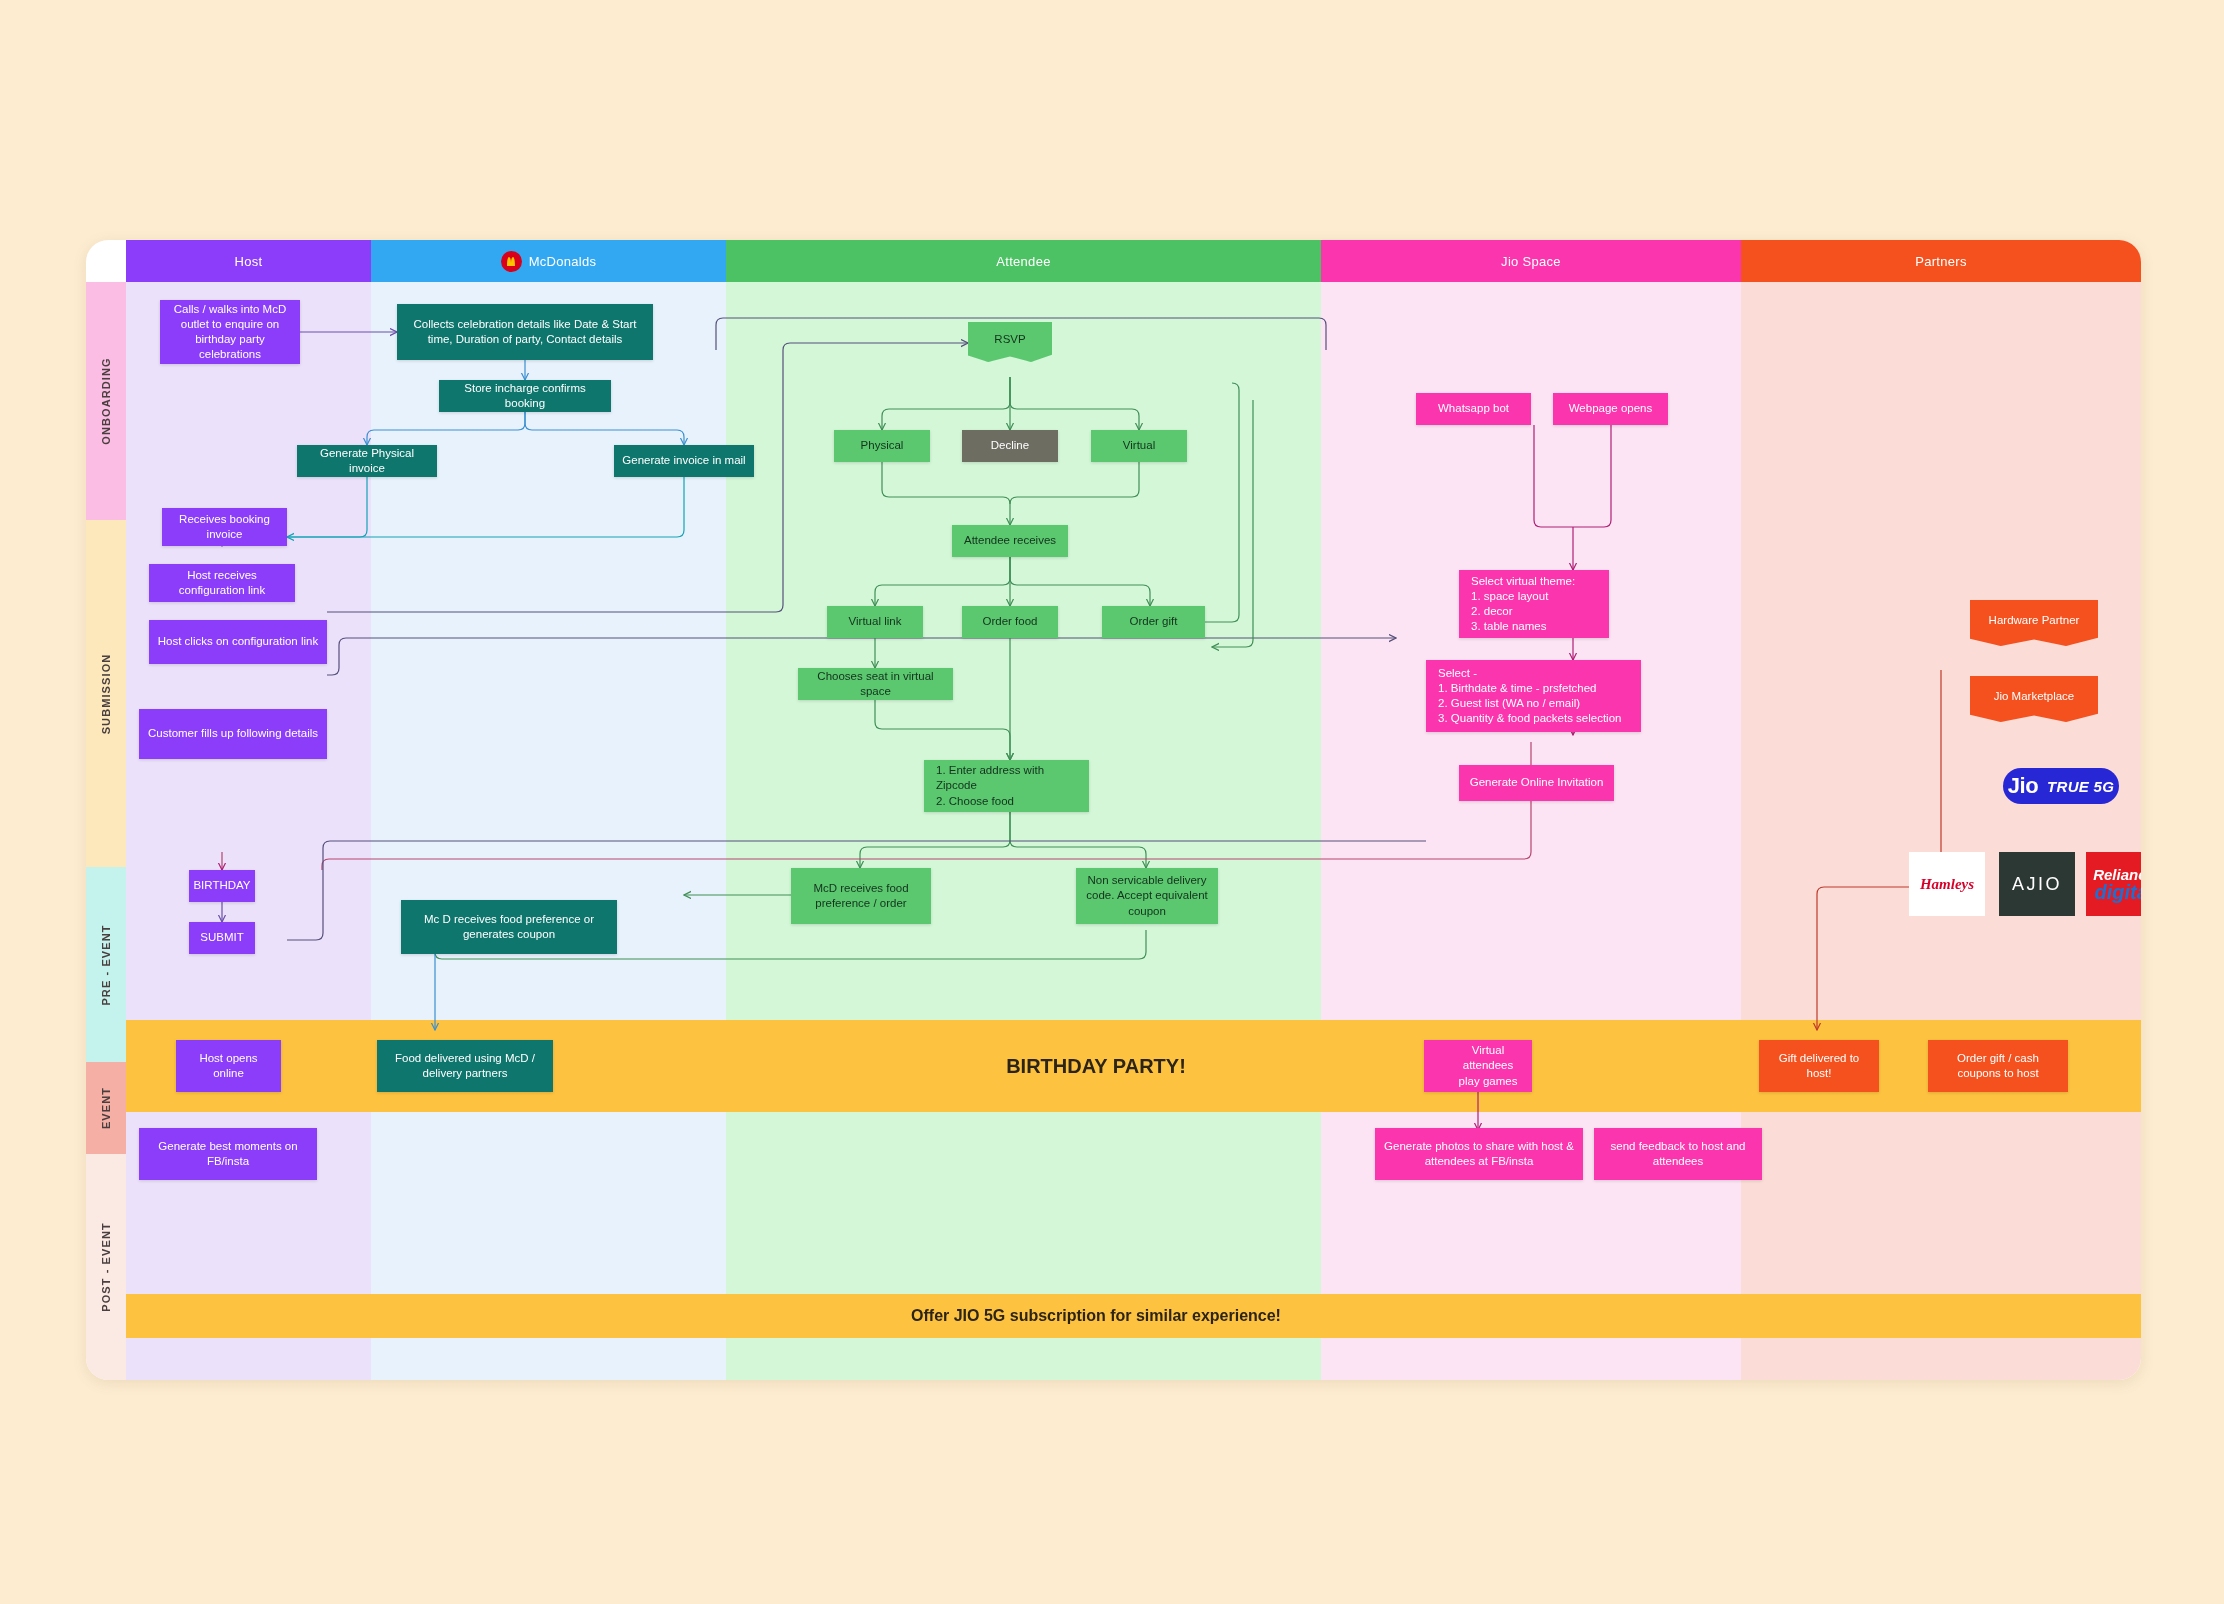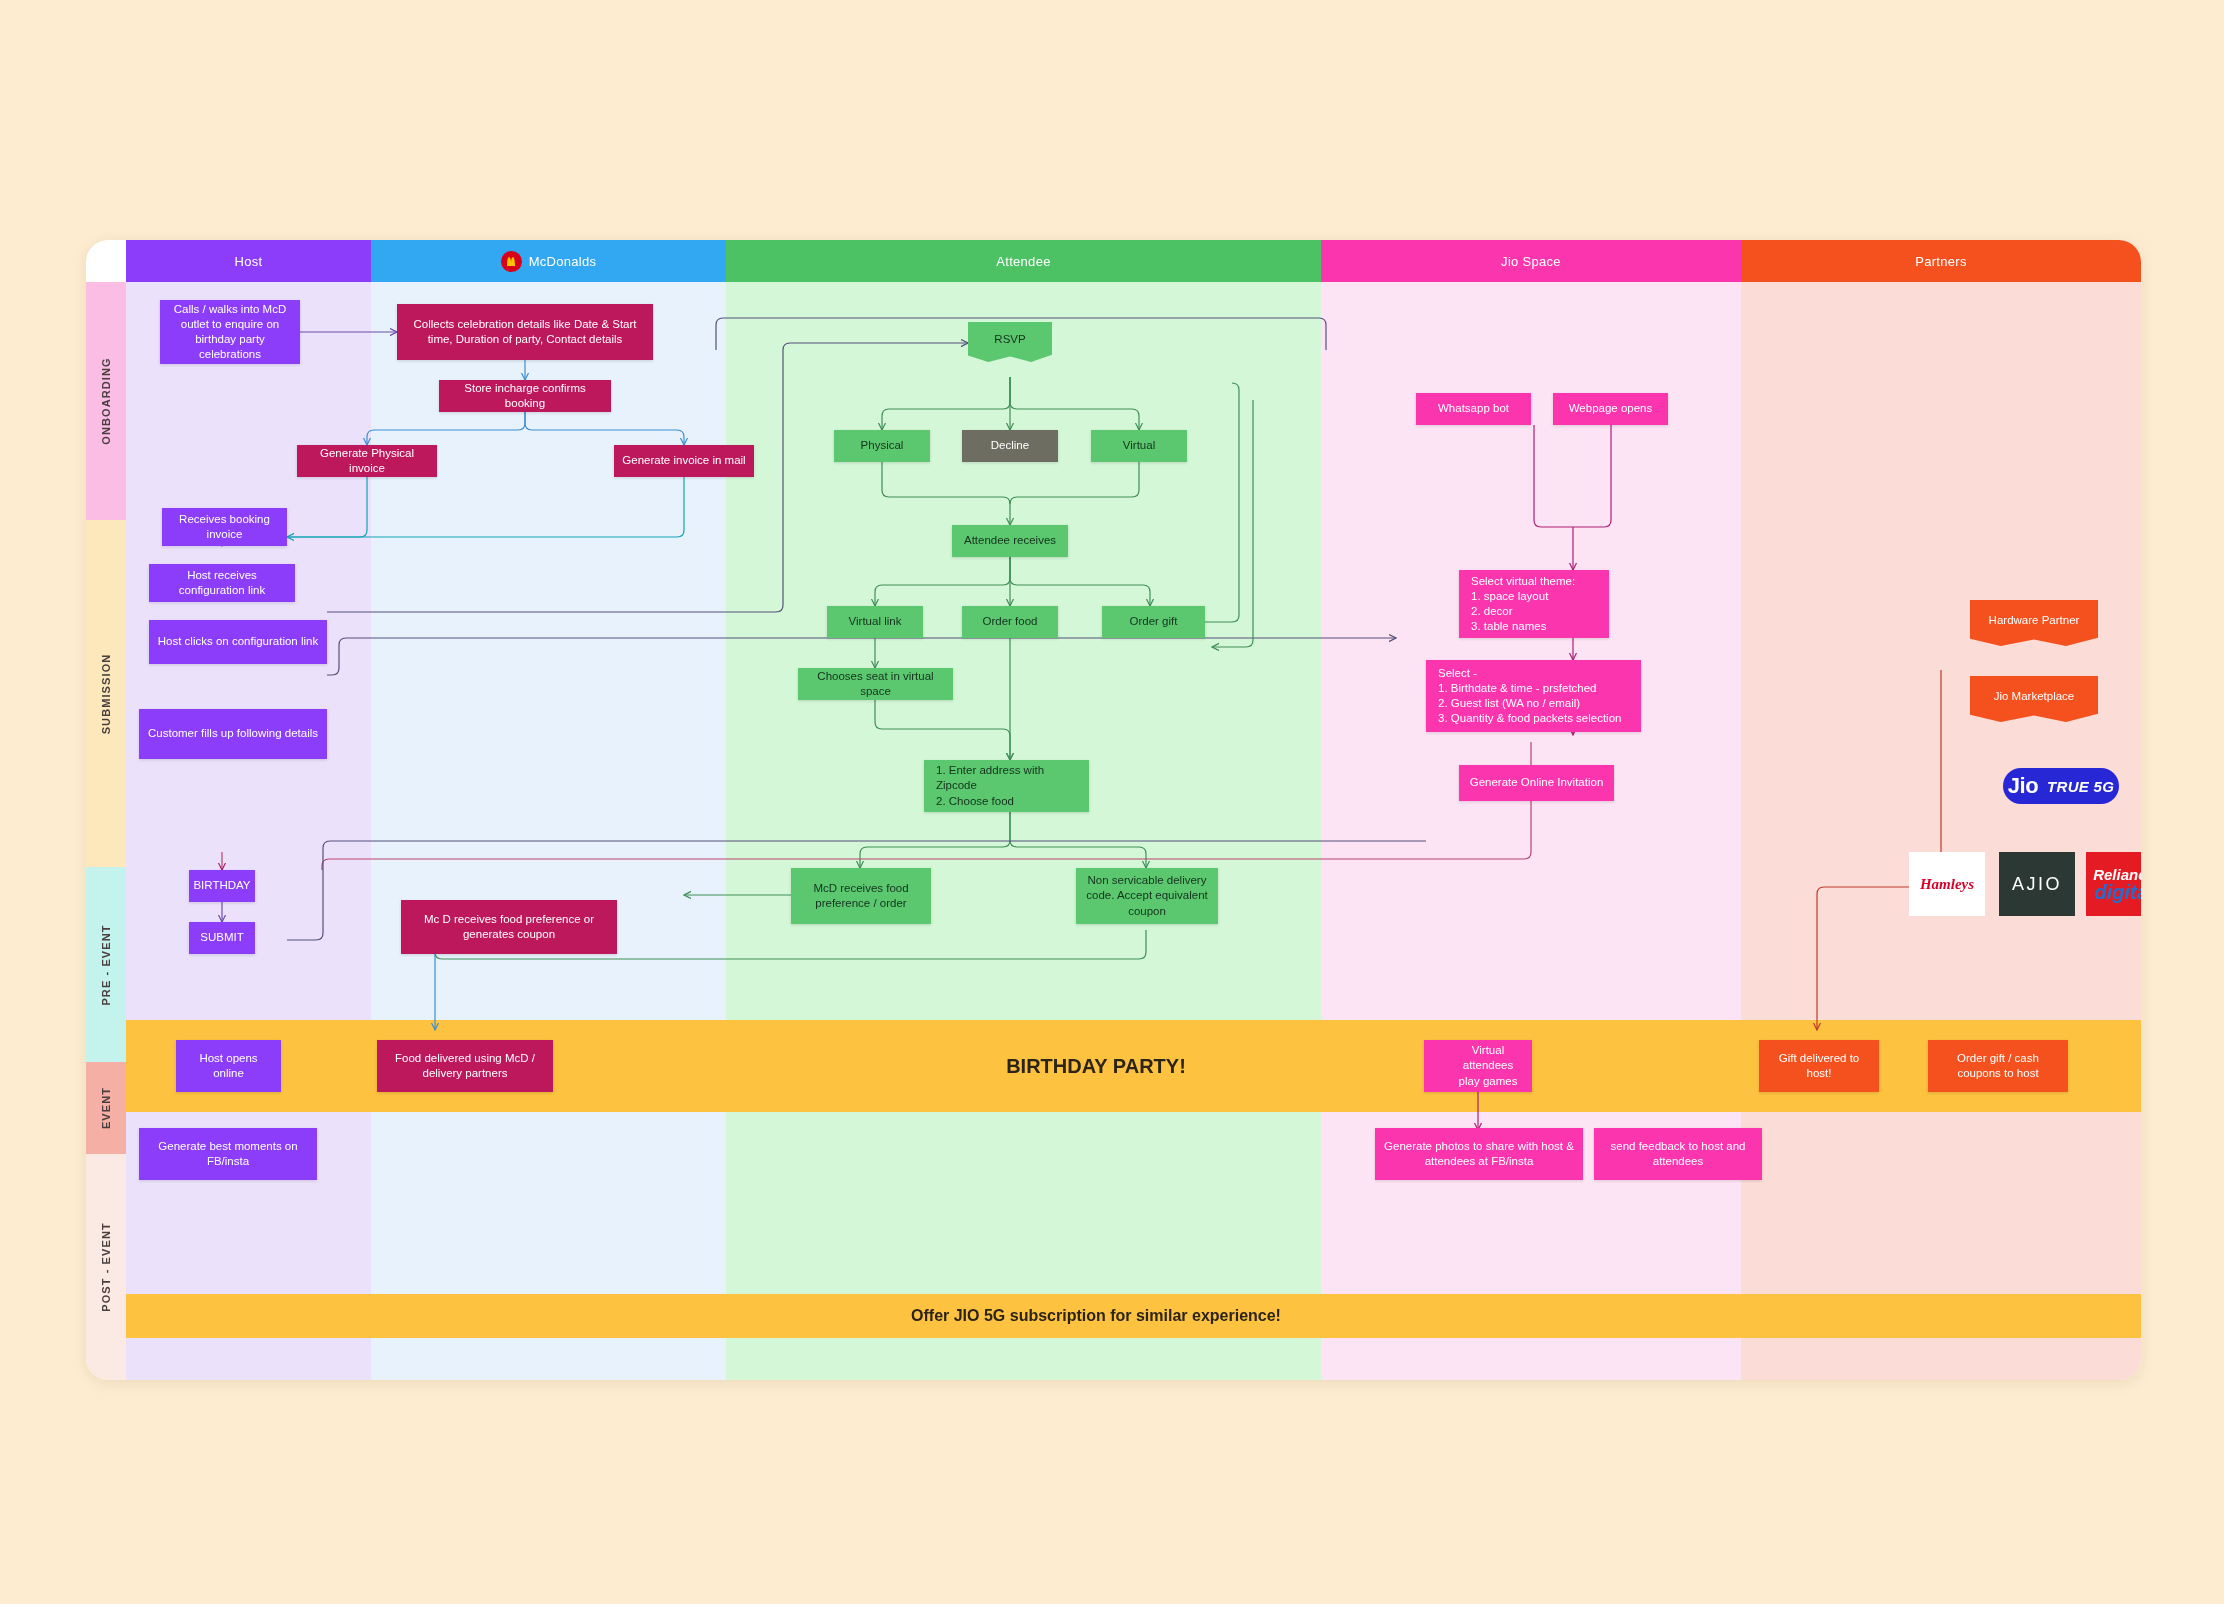--- a/index.html
+++ b/index.html
@@ -57,21 +57,21 @@
   
   .node {
     position:absolute;
     display:flex; align-items:center; justify-content:center;
     text-align:center; line-height:1.32;
     font-size:11.5px; padding:5px 8px;
     box-shadow: 0 1px 3px rgba(0,0,0,.14);
   }
   .node.left { justify-content:flex-start; text-align:left; }
   .n-purple  { background:#8b3dfa; color:#fff; }
-  .n-blue    { background:#be185d; color:#fff; }
+  .n-blue    { background:#0f766e; color:#fff; }
   .n-green   { background:#5bc870; color:#14321c; }
   .n-gray    { background:#6e6d62; color:#fff; }
   .n-pink    { background:#fb35ad; color:#fff; }
   .n-orange  { background:#f4511e; color:#fff; }
 
   .wavy { clip-path: polygon(0 0,100% 0,100% 82%,75% 100%,50% 86%,24% 100%,0 84%); }
 
   
   #wires { position:absolute; left:0; top:0; width:2055px; height:1140px; pointer-events:none; }
 

